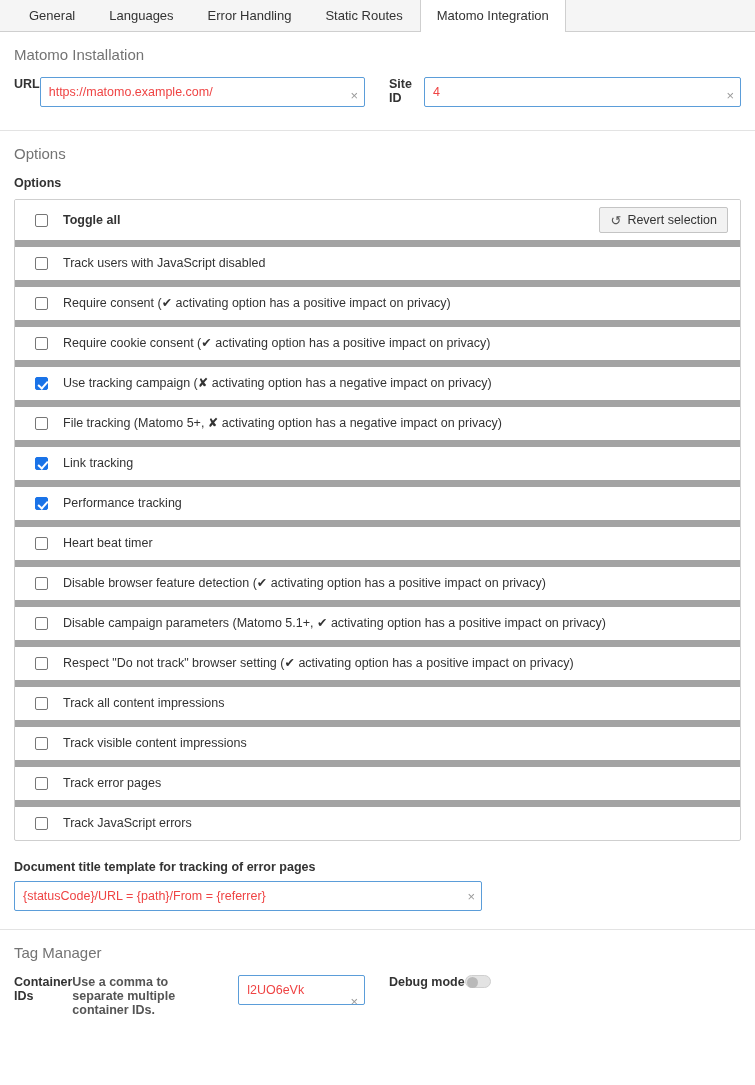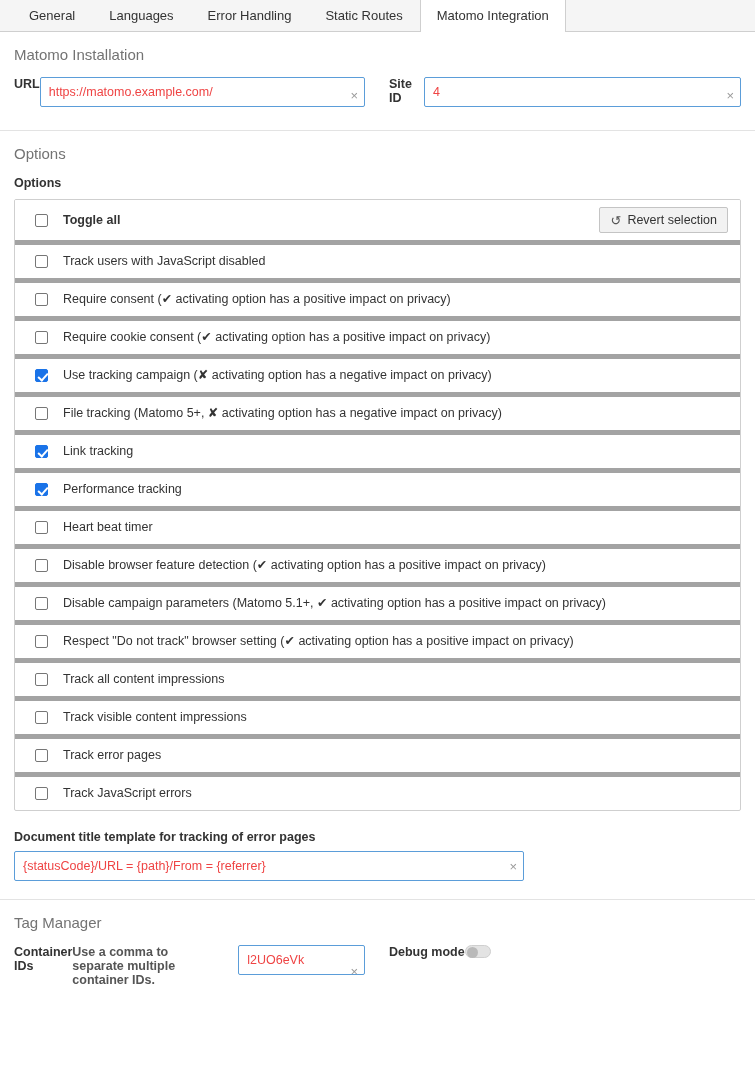--- a/index.html
+++ b/index.html
@@ -103,21 +103,21 @@
   .opt-table {
     border: 1px solid #cfcfcf;
     border-radius: 2px;
     background: #fff;
     overflow: hidden;
   }
   .opt-row {
     display: flex;
     align-items: center;
     min-height: 35px;
-    border-top: 5px solid #a3a3a3;
+    border-top: 7px solid #a3a3a3;
     padding: 0 12px 0 0;
   }
   .opt-row:first-child { border-top: none; }
   .opt-head {
     min-height: 40px;
     justify-content: space-between;
     background: #fff;
   }
   .cb-cell {
     width: 48px;
@@ -343,21 +343,21 @@
     <div class="opt-row">
       <div class="cb-cell">
         <input class="cbox" type="checkbox" style="">
       </div>
       <span class="opt-label">Track JavaScript errors</span>
     </div>
   </div>
 
   <div style="margin-top:19px;">
     <label class="field-label">Document title template for tracking of error pages</label>
-    <div class="inputwrap" style="width:510px;">
+    <div class="inputwrap" style="width:468px;">
       <input class="textinput" type="text" value="{statusCode}/URL = {path}/From = {referrer}" style="">
       <span class="clear-x">×</span>
     </div>
   </div>
 </div>
 
 <div class="panel" style="border-bottom:none;">
   <div class="panel-title">Tag Manager</div>
   <div class="row">
     <div class="col" style="width:351px;">

